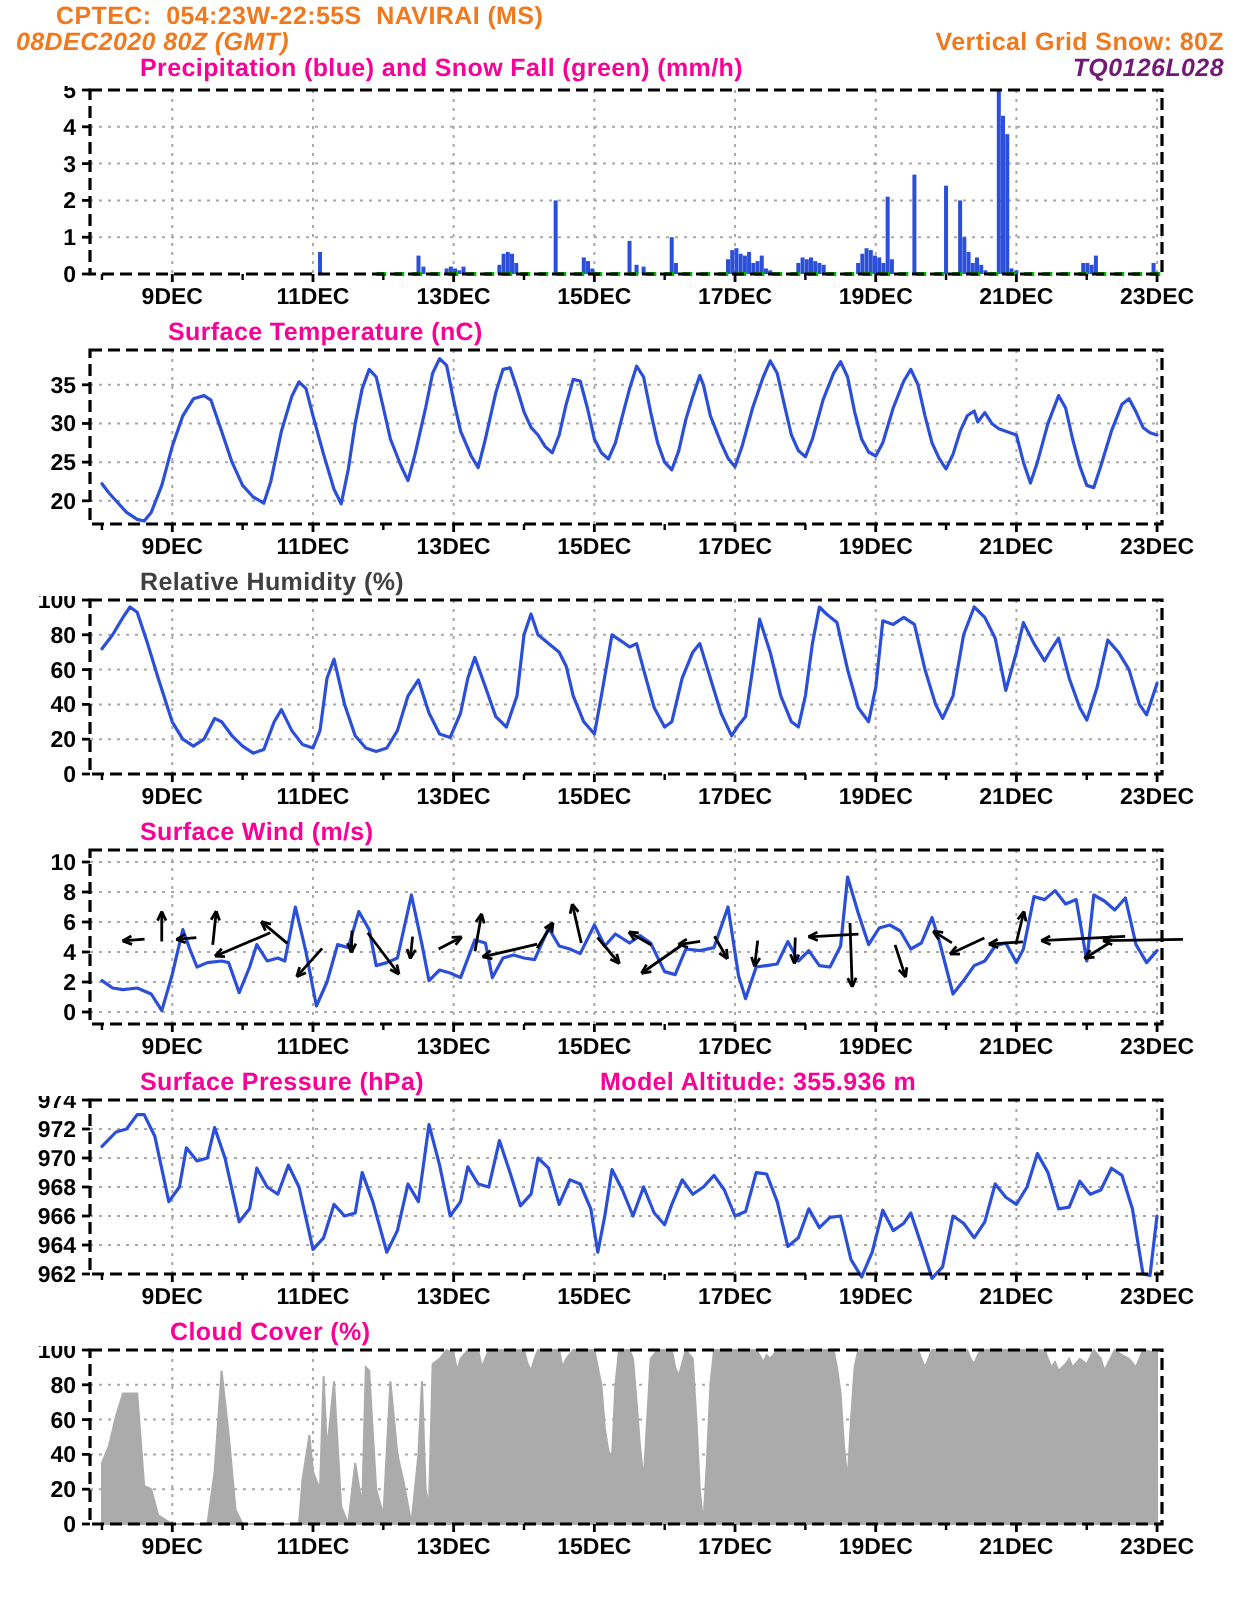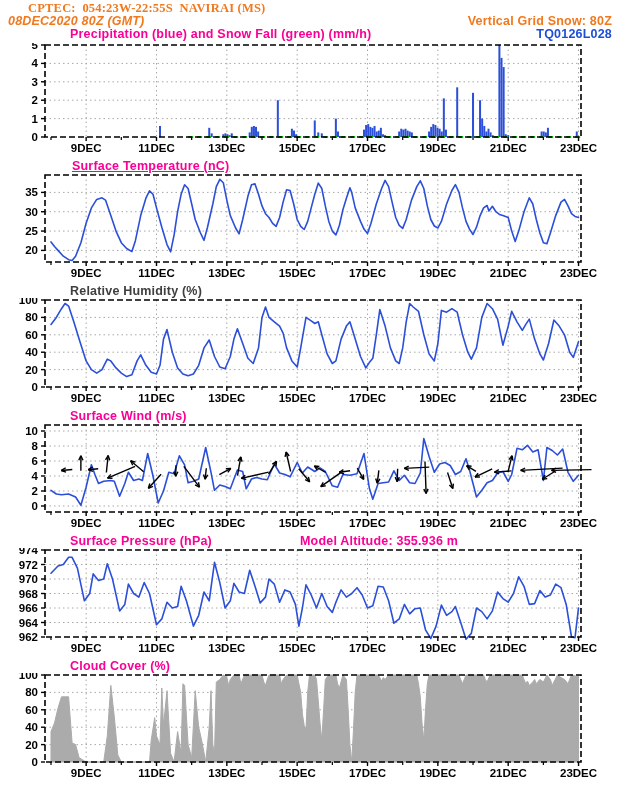--- a/index.html
+++ b/index.html
@@ -9,25 +9,25 @@
   .orange{color:#F0791E;}
   .magenta{color:#FA0096;}
   .rt{right:6px;text-align:right;}
   svg{position:absolute;left:0;display:block;}
   text{font-family:"Liberation Sans",sans-serif;font-weight:bold;fill:#000;}
 </style>
 </head>
 <body>
 
 <div id="page">
-  <div class="hdr orange" style="left: 28px; top: 1px; color: rgb(240, 121, 30); font-family: Liberation Serif, serif;">CPTEC:  054:23W-22:55S  NAVIRAI (MS)</div>
+  <div class="hdr orange" style="left: 28px; top: 1px; color: rgb(240, 121, 30);">CPTEC:  054:23W-22:55S  NAVIRAI (MS)</div>
   <div class="hdr orange" style="left: 8px; top: 14px; color: rgb(240, 121, 30); font-style: italic;">08DEC2020 80Z (GMT)</div>
   <div class="hdr orange rt" style="top: 14px; color: rgb(240, 121, 30);">Vertical Grid Snow: 80Z</div>
   <div class="hdr magenta" style="left: 70px; top: 27px; color: rgb(250, 0, 150);">Precipitation (blue) and Snow Fall (green) (mm/h)</div>
-  <div class="hdr orange rt" style="top: 27px; color: #1d4ed8;">TQ0126L028</div>
+  <div class="hdr orange rt" style="top: 27px; color: #701a75; font-style: italic;">TQ0126L028</div>
 
   <svg id="svg0" style="top:43px" width="618" height="112">
       <g>
         <line x1="86.14960629921259" x2="86.14960629921259" y1="2" y2="94" stroke="#A8A8A8" stroke-width="1" stroke-dasharray="1.5,3"></line>
         <line x1="156.49081364829397" x2="156.49081364829397" y1="2" y2="94" stroke="#A8A8A8" stroke-width="1" stroke-dasharray="1.5,3"></line>
         <line x1="226.8320209973753" x2="226.8320209973753" y1="2" y2="94" stroke="#A8A8A8" stroke-width="1" stroke-dasharray="1.5,3"></line>
         <line x1="297.17322834645665" x2="297.17322834645665" y1="2" y2="94" stroke="#A8A8A8" stroke-width="1" stroke-dasharray="1.5,3"></line>
         <line x1="367.51443569553805" x2="367.51443569553805" y1="2" y2="94" stroke="#A8A8A8" stroke-width="1" stroke-dasharray="1.5,3"></line>
         <line x1="437.8556430446194" x2="437.8556430446194" y1="2" y2="94" stroke="#A8A8A8" stroke-width="1" stroke-dasharray="1.5,3"></line>
         <line x1="508.1968503937008" x2="508.1968503937008" y1="2" y2="94" stroke="#A8A8A8" stroke-width="1" stroke-dasharray="1.5,3"></line>
@@ -142,21 +142,21 @@
         <text x="367.51443569553805" y="109" text-anchor="middle" font-size="11.5">17DEC</text>
         <line x1="437.8556430446194" x2="437.8556430446194" y1="94" y2="98" stroke="#000" stroke-width="1.4"></line>
         <text x="437.8556430446194" y="109" text-anchor="middle" font-size="11.5">19DEC</text>
         <line x1="508.1968503937008" x2="508.1968503937008" y1="94" y2="98" stroke="#000" stroke-width="1.4"></line>
         <text x="508.1968503937008" y="109" text-anchor="middle" font-size="11.5">21DEC</text>
         <line x1="578.5380577427821" x2="578.5380577427821" y1="94" y2="98" stroke="#000" stroke-width="1.4"></line>
         <text x="578.5380577427821" y="109" text-anchor="middle" font-size="11.5">23DEC</text>
       </g>
     </svg>
 
-  <div class="hdr magenta" style="left: 72px; top: 159px; color: rgb(250, 0, 150); text-decoration: underline;">Surface Temperature (nC)</div>
+  <div class="hdr magenta" style="left: 84px; top: 159px; color: rgb(250, 0, 150);">Surface Temperature (nC)</div>
   <svg id="svg1" style="top:173px" width="618" height="108">
       <g>
         <line x1="86.14960629921259" x2="86.14960629921259" y1="2" y2="89" stroke="#A8A8A8" stroke-width="1" stroke-dasharray="1.5,3"></line>
         <line x1="156.49081364829397" x2="156.49081364829397" y1="2" y2="89" stroke="#A8A8A8" stroke-width="1" stroke-dasharray="1.5,3"></line>
         <line x1="226.8320209973753" x2="226.8320209973753" y1="2" y2="89" stroke="#A8A8A8" stroke-width="1" stroke-dasharray="1.5,3"></line>
         <line x1="297.17322834645665" x2="297.17322834645665" y1="2" y2="89" stroke="#A8A8A8" stroke-width="1" stroke-dasharray="1.5,3"></line>
         <line x1="367.51443569553805" x2="367.51443569553805" y1="2" y2="89" stroke="#A8A8A8" stroke-width="1" stroke-dasharray="1.5,3"></line>
         <line x1="437.8556430446194" x2="437.8556430446194" y1="2" y2="89" stroke="#A8A8A8" stroke-width="1" stroke-dasharray="1.5,3"></line>
         <line x1="508.1968503937008" x2="508.1968503937008" y1="2" y2="89" stroke="#A8A8A8" stroke-width="1" stroke-dasharray="1.5,3"></line>
         <line x1="578.5380577427821" x2="578.5380577427821" y1="2" y2="89" stroke="#A8A8A8" stroke-width="1" stroke-dasharray="1.5,3"></line>
@@ -482,21 +482,21 @@
         <text x="367.51443569553805" y="104" text-anchor="middle" font-size="11.5">17DEC</text>
         <line x1="437.8556430446194" x2="437.8556430446194" y1="89" y2="93" stroke="#000" stroke-width="1.4"></line>
         <text x="437.8556430446194" y="104" text-anchor="middle" font-size="11.5">19DEC</text>
         <line x1="508.1968503937008" x2="508.1968503937008" y1="89" y2="93" stroke="#000" stroke-width="1.4"></line>
         <text x="508.1968503937008" y="104" text-anchor="middle" font-size="11.5">21DEC</text>
         <line x1="578.5380577427821" x2="578.5380577427821" y1="89" y2="93" stroke="#000" stroke-width="1.4"></line>
         <text x="578.5380577427821" y="104" text-anchor="middle" font-size="11.5">23DEC</text>
       </g>
     </svg>
 
-  <div class="hdr magenta" style="left: 70px; top: 659px; color: rgb(250, 0, 150);">Cloud Cover (%)</div>
+  <div class="hdr magenta" style="left: 85px; top: 659px; color: rgb(250, 0, 150);">Cloud Cover (%)</div>
   <svg id="svg5" style="top:673px" width="618" height="112">
       <g>
         <line x1="86.14960629921259" x2="86.14960629921259" y1="2" y2="89" stroke="#A8A8A8" stroke-width="1" stroke-dasharray="1.5,3"></line>
         <line x1="156.49081364829397" x2="156.49081364829397" y1="2" y2="89" stroke="#A8A8A8" stroke-width="1" stroke-dasharray="1.5,3"></line>
         <line x1="226.8320209973753" x2="226.8320209973753" y1="2" y2="89" stroke="#A8A8A8" stroke-width="1" stroke-dasharray="1.5,3"></line>
         <line x1="297.17322834645665" x2="297.17322834645665" y1="2" y2="89" stroke="#A8A8A8" stroke-width="1" stroke-dasharray="1.5,3"></line>
         <line x1="367.51443569553805" x2="367.51443569553805" y1="2" y2="89" stroke="#A8A8A8" stroke-width="1" stroke-dasharray="1.5,3"></line>
         <line x1="437.8556430446194" x2="437.8556430446194" y1="2" y2="89" stroke="#A8A8A8" stroke-width="1" stroke-dasharray="1.5,3"></line>
         <line x1="508.1968503937008" x2="508.1968503937008" y1="2" y2="89" stroke="#A8A8A8" stroke-width="1" stroke-dasharray="1.5,3"></line>
         <line x1="578.5380577427821" x2="578.5380577427821" y1="2" y2="89" stroke="#A8A8A8" stroke-width="1" stroke-dasharray="1.5,3"></line>

